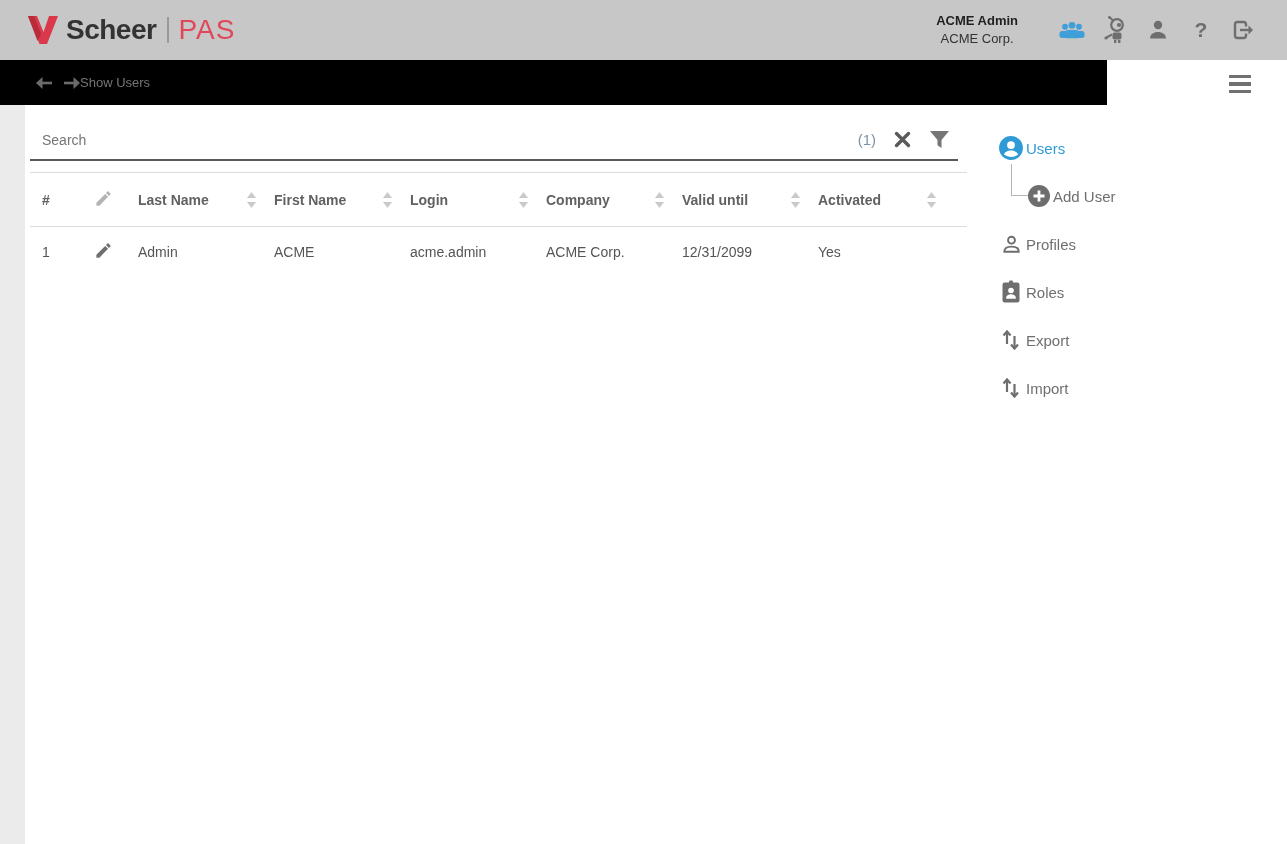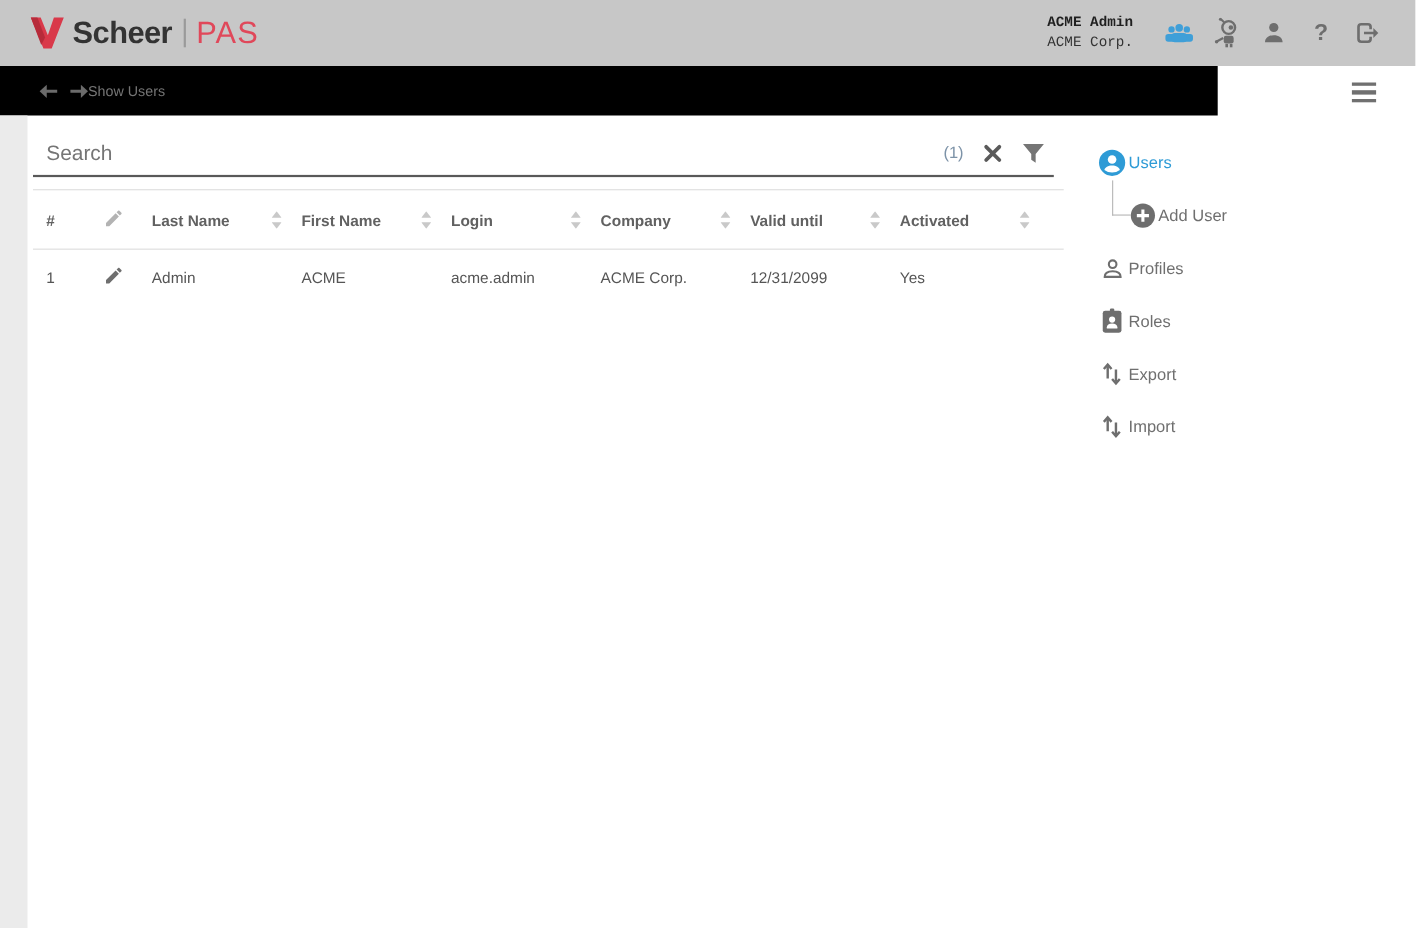--- a/index.html
+++ b/index.html
@@ -7,40 +7,40 @@
   #screen { position:relative; width:1287px; height:844px; overflow:hidden; background:#fff; }
 
   
   .topbar { position:absolute; left:0; top:0; width:1287px; height:60px; background:#c7c7c7; }
   .logo { position:absolute; left:26px; top:0; height:60px; display:flex; align-items:center; }
   .logo-mark { margin-right:6px; display:flex; }
   .logo-brand { font-size:28px; font-weight:bold; color:#333; letter-spacing:-0.5px; }
   .logo-divider { display:inline-block; width:2px; height:26px; background:#9a9a9a; margin:0 9px 0 11px; }
   .logo-product { font-size:28px; color:#e0485a; letter-spacing:1px; }
   .topbar-right { position:absolute; right:30px; top:0; height:60px; display:flex; align-items:center; gap:17px; }
-  .user-block { text-align:left; margin-right:12px; line-height:1.35;font-family:Liberation Mono, monospace; }
+  .user-block { text-align:center; margin-right:24px; line-height:1.35; }
   .user-name { font-size:13px; font-weight:bold; color:#1f1f1f; }
   .user-company { font-size:13px; color:#333; }
   .hicon { width:26px; height:30px; display:flex; align-items:center; justify-content:center; cursor:pointer; }
   .help-glyph { font-size:21px; font-weight:bold; color:#6e6e6e; font-family:"Liberation Sans", sans-serif; }
 
   
   .crumbbar { position:absolute; left:0; top:60px; width:1107px; height:45px; background:#000000; }
   .nav-arrows { position:absolute; left:34px; top:0; height:45px; display:flex; align-items:center; gap:10px; }
   .crumb-title { position:absolute; left:80px; top:0; height:45px; display:flex; align-items:center; font-size:13px; color:#757575; }
   .menu-box { position:absolute; left:1217px; top:62px; width:45px; height:44px; background:#fff; display:flex; align-items:center; justify-content:center; cursor:pointer; z-index:5; }
   .menu-bars { display:flex; flex-direction:column; gap:4px; }
   .menu-bars span { display:block; width:22px; height:3.5px; background:#707070; }
 
   
   .left-band { position:absolute; left:0; top:105px; width:25px; height:739px; background:#ebebeb; }
 
   
   .search-row { position:absolute; left:30px; top:120px; width:928px; height:41px; border-bottom:2px solid #595959; display:flex; align-items:center; }
-  .search-input { flex:1; border:none; outline:none; background:transparent; font-size:19px; color:#ef4444; padding-left:12px; font-family:"Liberation Sans", sans-serif; }
+  .search-input { flex:1; border:none; outline:none; background:transparent; font-size:14px; color:#ef4444; padding-left:12px; font-family:"Liberation Sans", sans-serif; }
   .search-input::placeholder { color:#757575; opacity:1; }
   .search-count { font-size:15px; color:#7d93a8; margin-right:18px; }
   .icon-btn { background:none; border:none; cursor:pointer; display:flex; align-items:center; justify-content:center; padding:0; margin-right:18px; }
 
   
   .table { position:absolute; left:30px; top:172px; width:937px; }
   .thead { display:flex; align-items:center; height:55px; border-top:1px solid #dcdcdc; border-bottom:1px solid #dcdcdc; font-size:14px; font-weight:bold; color:#616161; }
   .trow { display:flex; align-items:center; height:50px; font-size:14px; color:#555; }
   .col-i { width:64px; padding-left:12px; }
   .col-e { width:44px; display:flex; align-items:center; }

